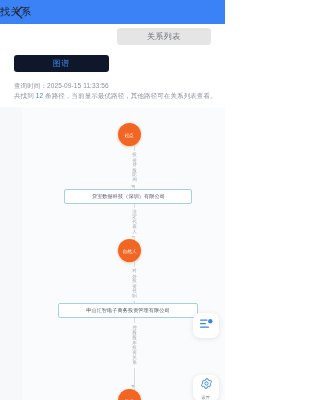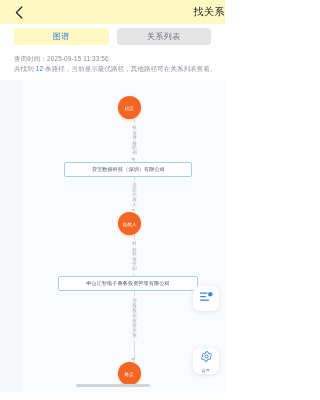--- a/index.html
+++ b/index.html
@@ -13,24 +13,24 @@
     font-family: "Liberation Sans", "DejaVu Sans", sans-serif;
     overflow: hidden;
     position: relative;
     -webkit-font-smoothing: antialiased;
   }
 
   
   .navbar {
     position: relative;
     height: 24px;
-    background: #fef9c3;
-    display: flex;
-    align-items: center;
-    justify-content: flex-end;
+    background: #3b82f6;
+    display: flex;
+    align-items: center;
+    justify-content: flex-start;
   }
   .nav-back {
     position: absolute;
     left: 12px;
     top: 50%;
     transform: translateY(-50%);
     width: 14px;
     height: 14px;
     display: flex;
     align-items: center;
@@ -58,22 +58,23 @@
     border-radius: 3px;
     display: flex;
     align-items: center;
     justify-content: center;
     font-size: 8px;
     letter-spacing: .4px;
     cursor: pointer;
     user-select: none;
   }
   .tab.active {
-    background: #fef9c3;
+    background: #0f172a;
     color: #3a86e0;
+    margin-top: 27px;
   }
   .tab.inactive {
     background: #e5e5e5;
     color: #6b6f76;
   }
 
   
   .meta {
     padding: 2px 14px 6px 14px;
     background: #ffffff;

